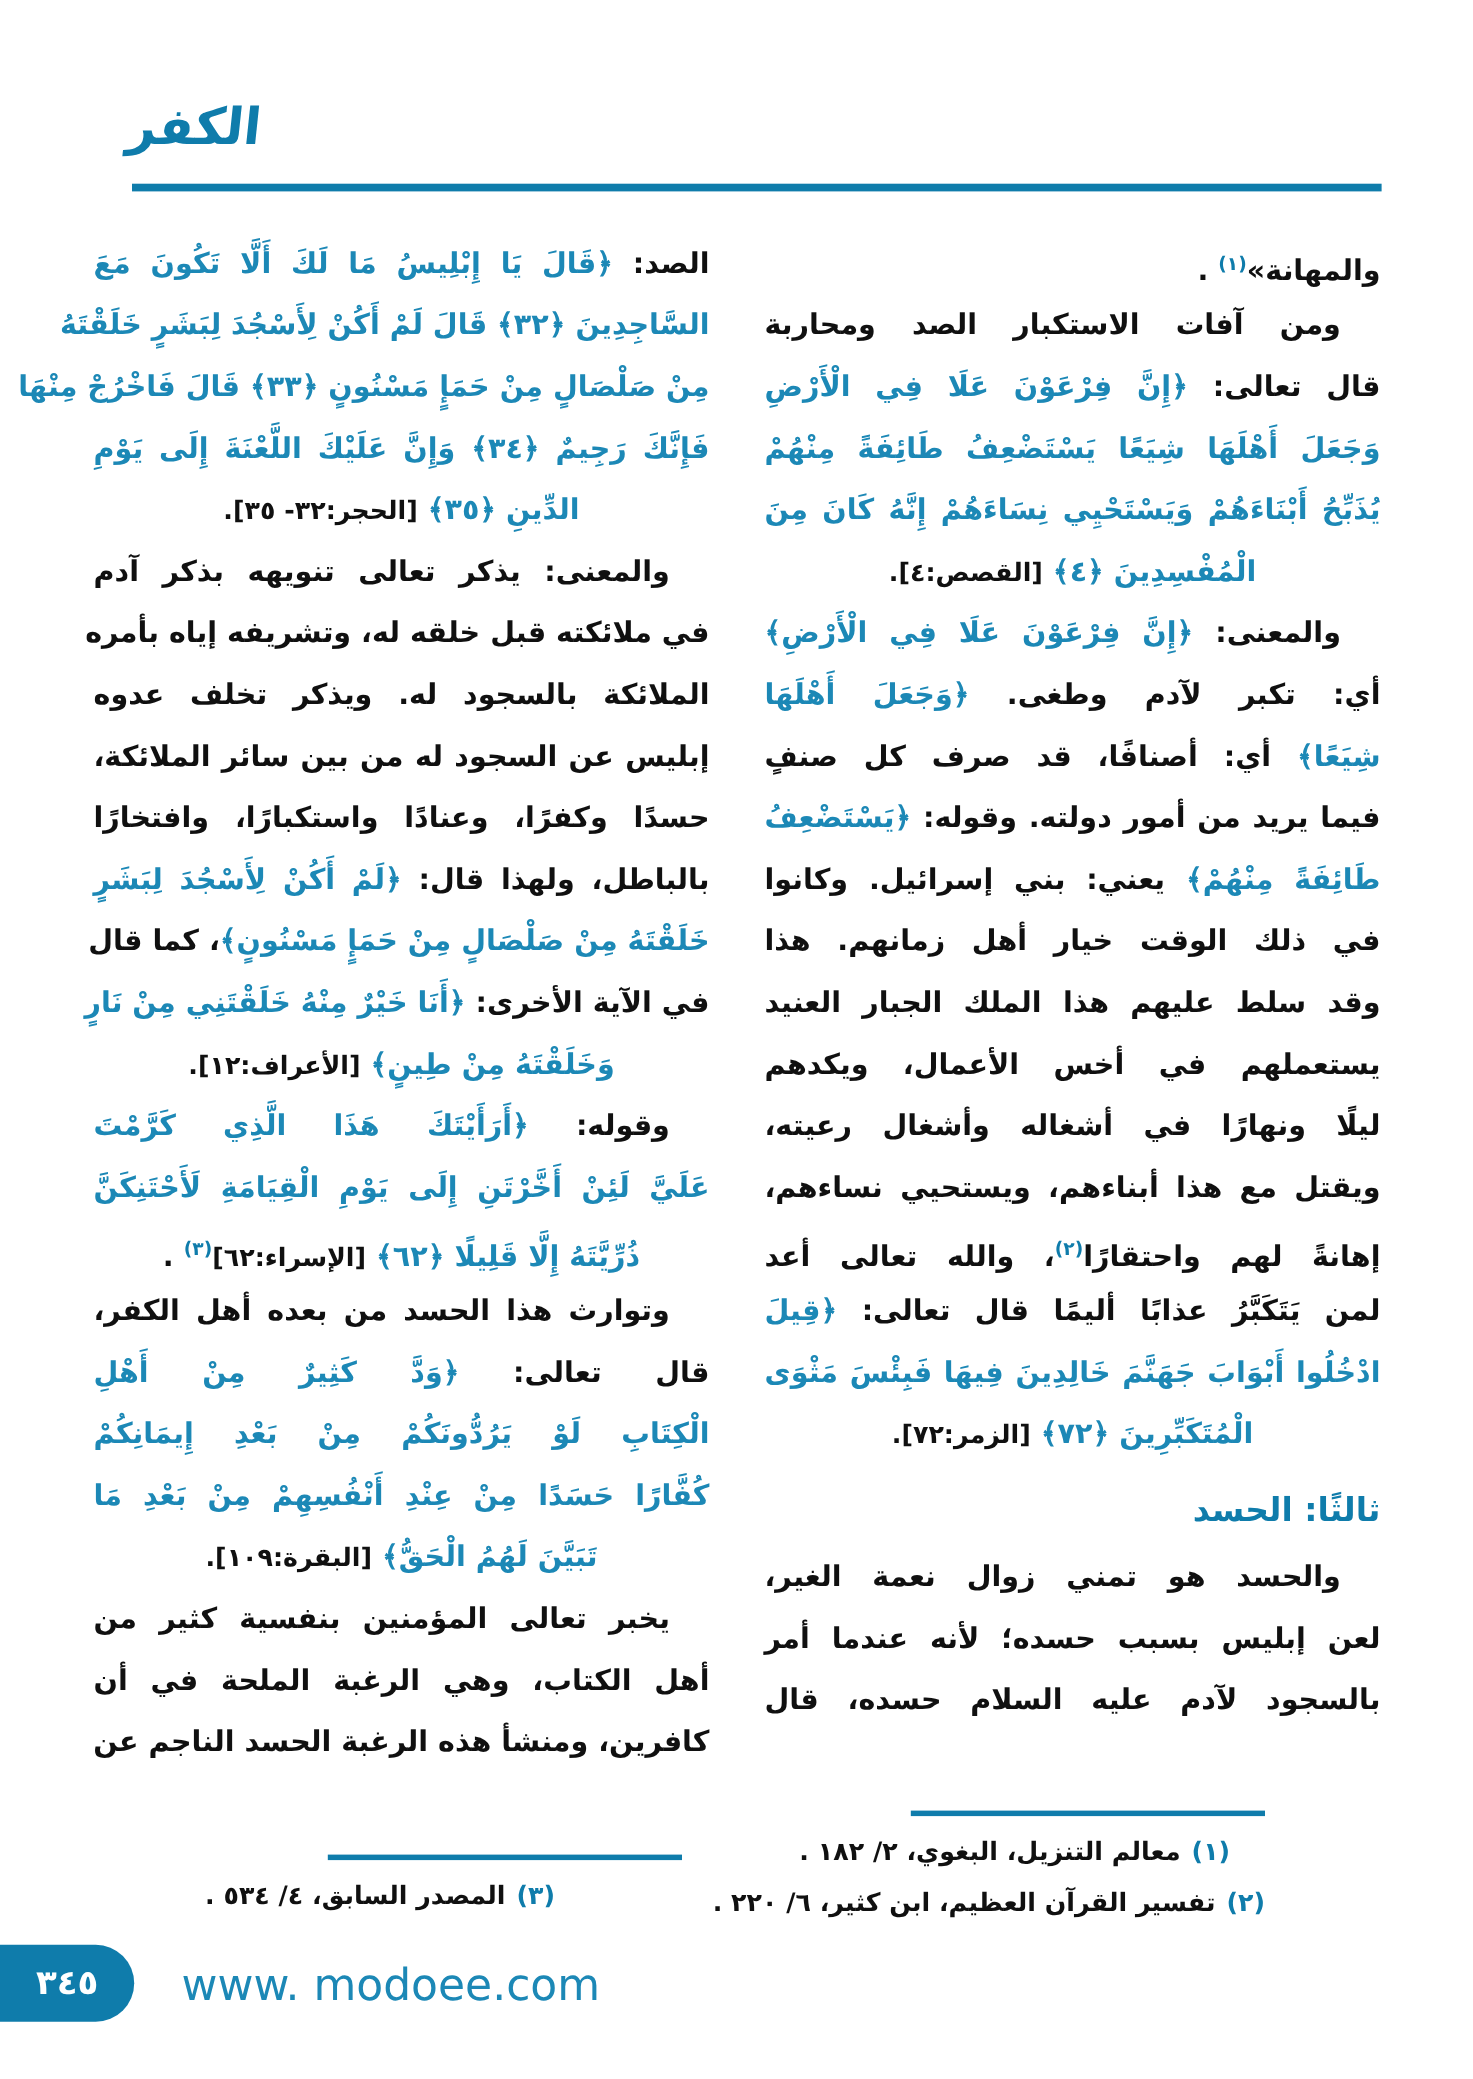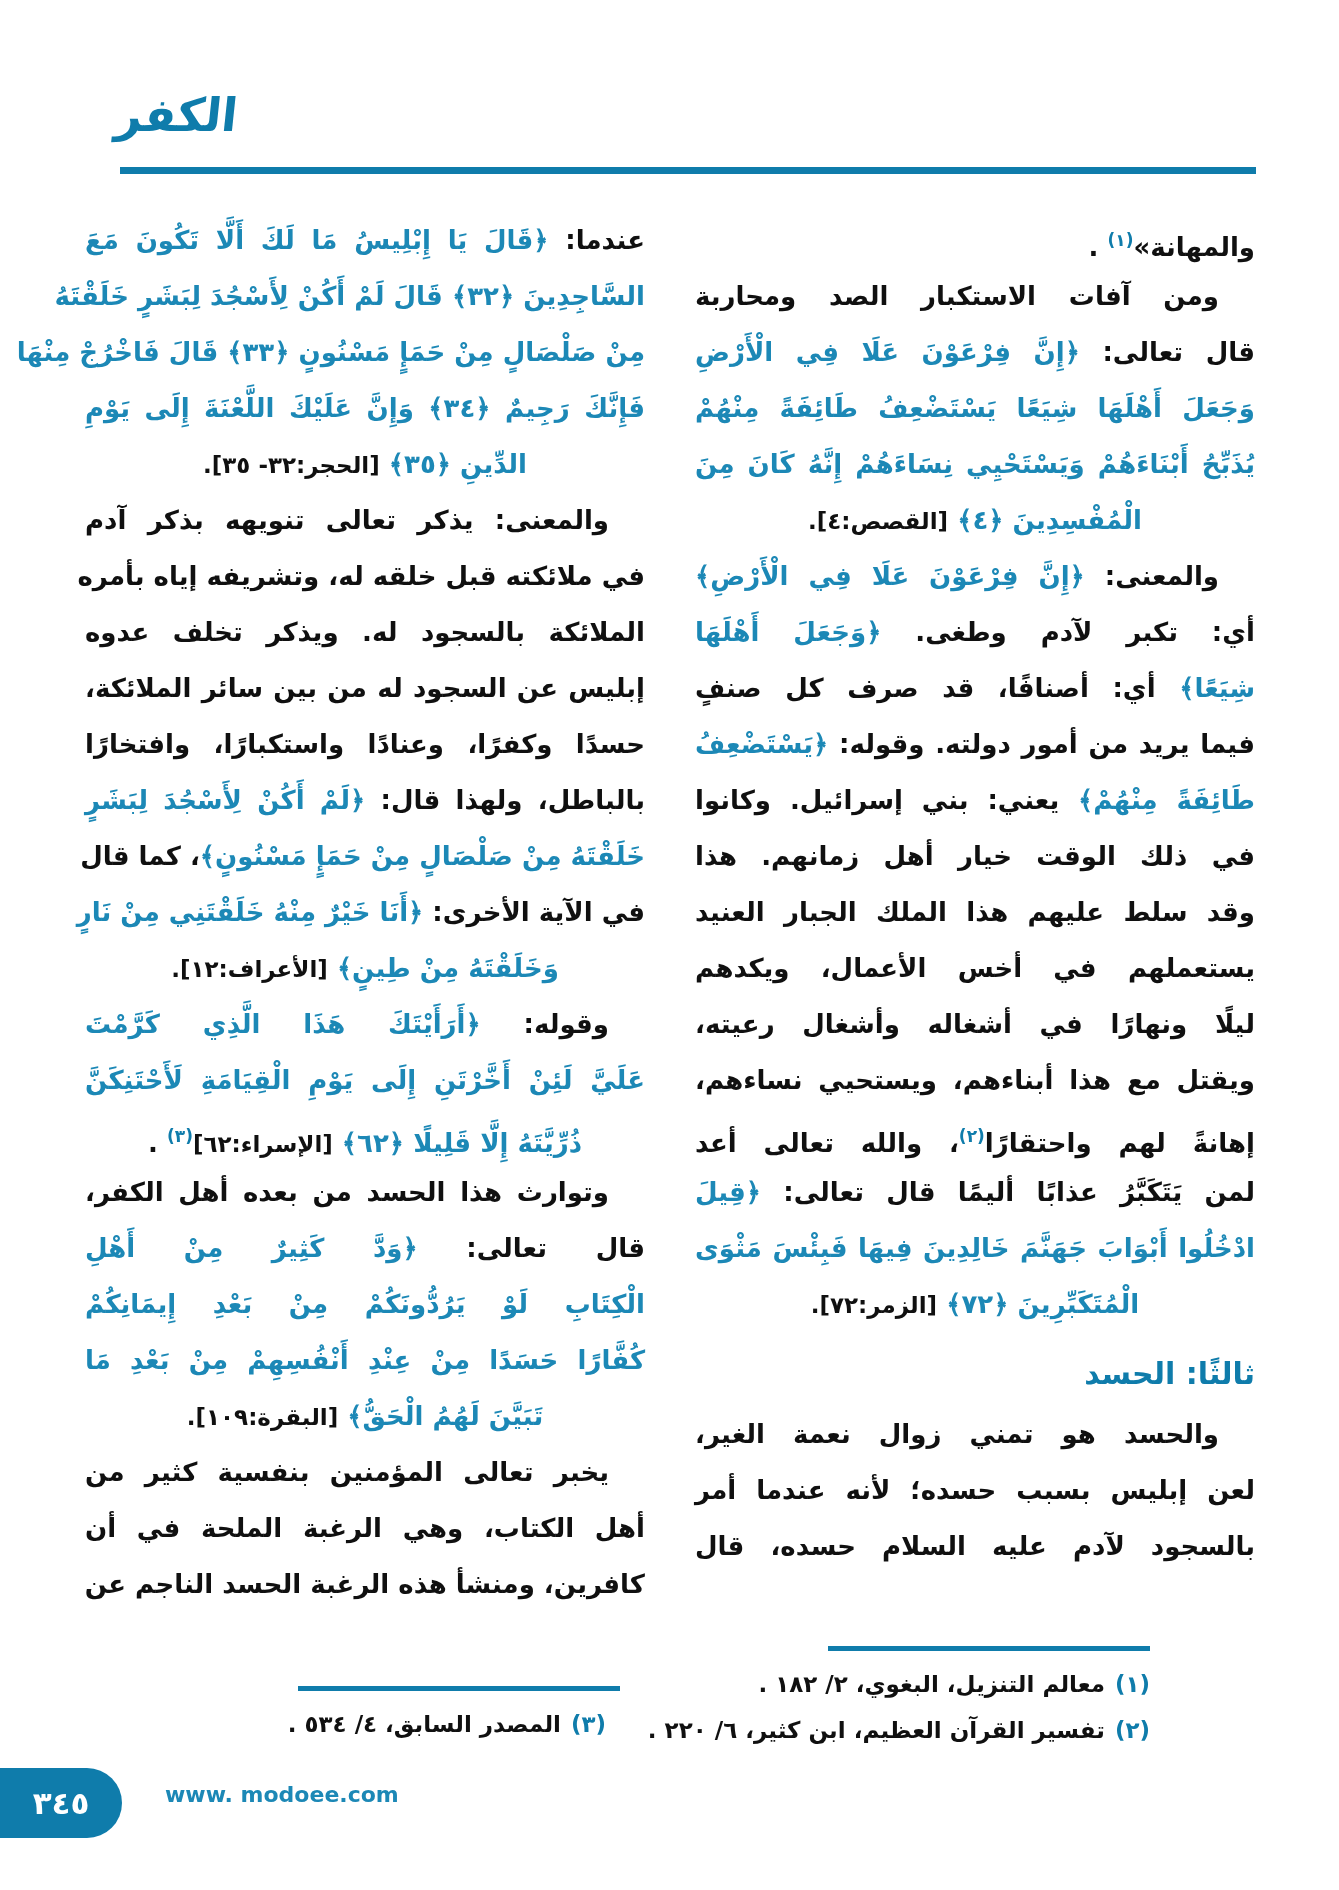--- a/index.html
+++ b/index.html
@@ -67,40 +67,40 @@
   .footnote-block-right{right:84px;top:1646px;}
   .footnote-block-left{left:85px;top:1686px;}
   .footnote-separator{
     height:5px;background:var(--accent);
     width:322px;margin-bottom:10px;
   }
   .footnote-block-right .footnote-separator{margin-right:105px;}
   .footnote-block-left .footnote-separator{margin-right:25px;}
   .fnline{
     font-size:23px;font-weight:700;line-height:46px;
-    text-align:right;white-space:nowrap;
+    text-align:center;white-space:nowrap;
   }
   .footnote-block-right .fnline{padding-left:0;padding-right:0;margin-right:105px;}
   .footnote-block-left .fnline{margin-right:39px;}
   .fn-marker{color:var(--accent);margin-left:10px;}
   .fn-text{color:var(--ink);}
 
   
   .page-number-badge{
     position:absolute;left:0;top:1768px;
     width:122px;height:70px;
     background:var(--accent);
     border-radius:0 38px 38px 0;
     display:flex;align-items:center;justify-content:center;
     color:#ffffff;font-size:31px;font-weight:700;
   }
   .website-url{
     position:absolute;left:165px;top:1782px;
     color:var(--quran);
-    font-size:22px;font-weight:700;
+    font-size:40px;font-weight:400;
     direction:ltr;
     font-family:"DejaVu Sans", sans-serif;
   }
 </style>
 </head>
 <body>
 
 <div class="page">
 
   <div class="chapter-title">الكفر</div>
@@ -128,21 +128,21 @@
       <div class="line align-j"><span class="seg-n">لمن يَتَكَبَّرُ عذابًا أليمًا قال تعالى: </span><span class="seg-q">﴿قِيلَ</span></div>
       <div class="line align-j"><span class="seg-q">ادْخُلُوا أَبْوَابَ جَهَنَّمَ خَالِدِينَ فِيهَا فَبِئْسَ مَثْوَى</span></div>
       <div class="line align-c"><span class="seg-q">الْمُتَكَبِّرِينَ ﴿٧٢﴾ </span><span class="seg-r">[الزمر:٧٢].</span></div>
       <div class="line align-r heading"><span class="seg-h">ثالثًا: الحسد</span></div>
       <div class="line align-j indent"><span class="seg-n">والحسد هو تمني زوال نعمة الغير،</span></div>
       <div class="line align-j"><span class="seg-n">لعن إبليس بسبب حسده؛ لأنه عندما أمر</span></div>
       <div class="line align-j"><span class="seg-n">بالسجود لآدم عليه السلام حسده، قال</span></div>
     </div>
 
   <div class="column column-left">
-      <div class="line align-j"><span class="seg-n">عندما: </span><span class="seg-q">﴿قَالَ يَا إِبْلِيسُ مَا لَكَ أَلَّا تَكُونَ مَعَ</span></div>
+      <div class="line align-j"><span class="seg-n">الصد: </span><span class="seg-q">﴿قَالَ يَا إِبْلِيسُ مَا لَكَ أَلَّا تَكُونَ مَعَ</span></div>
       <div class="line align-j"><span class="seg-q">السَّاجِدِينَ ﴿٣٢﴾ قَالَ لَمْ أَكُنْ لِأَسْجُدَ لِبَشَرٍ خَلَقْتَهُ</span></div>
       <div class="line align-j"><span class="seg-q">مِنْ صَلْصَالٍ مِنْ حَمَإٍ مَسْنُونٍ ﴿٣٣﴾ قَالَ فَاخْرُجْ مِنْهَا</span></div>
       <div class="line align-j"><span class="seg-q">فَإِنَّكَ رَجِيمٌ ﴿٣٤﴾ وَإِنَّ عَلَيْكَ اللَّعْنَةَ إِلَى يَوْمِ</span></div>
       <div class="line align-c"><span class="seg-q">الدِّينِ ﴿٣٥﴾ </span><span class="seg-r">[الحجر:٣٢- ٣٥].</span></div>
       <div class="line align-j indent"><span class="seg-n">والمعنى: يذكر تعالى تنويهه بذكر آدم</span></div>
       <div class="line align-j"><span class="seg-n">في ملائكته قبل خلقه له، وتشريفه إياه بأمره</span></div>
       <div class="line align-j"><span class="seg-n">الملائكة بالسجود له. ويذكر تخلف عدوه</span></div>
       <div class="line align-j"><span class="seg-n">إبليس عن السجود له من بين سائر الملائكة،</span></div>
       <div class="line align-j"><span class="seg-n">حسدًا وكفرًا، وعنادًا واستكبارًا، وافتخارًا</span></div>
       <div class="line align-j"><span class="seg-n">بالباطل، ولهذا قال: </span><span class="seg-q">﴿لَمْ أَكُنْ لِأَسْجُدَ لِبَشَرٍ</span></div>

